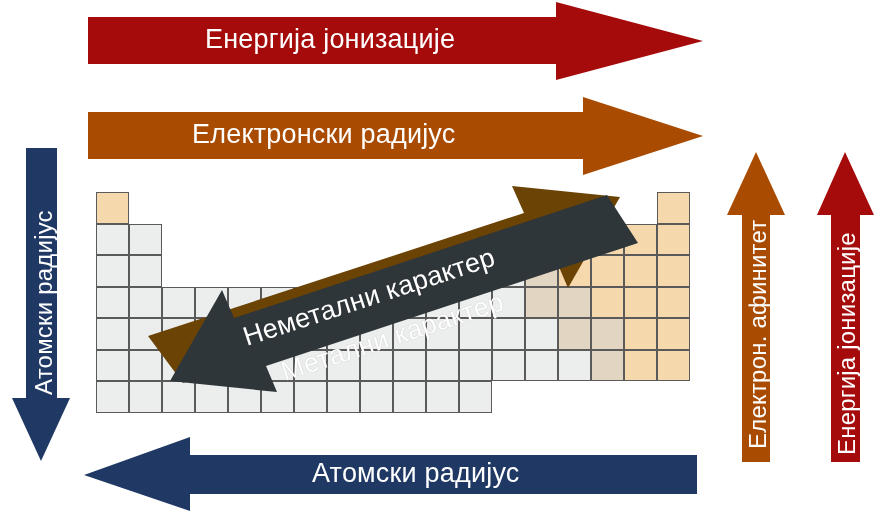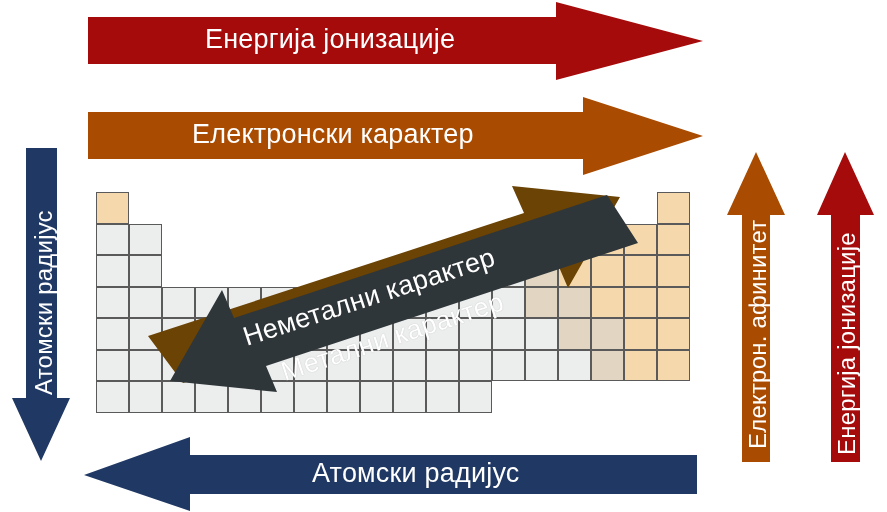--- a/index.html
+++ b/index.html
@@ -171,21 +171,21 @@
 
     <polygon points="845,152 874,215 860,215 860,462 831,462 831,215 817,215" fill="#A50B0B"></polygon>
 
     <polygon points="148,336 524,213 512,186 620,197 568,288 556,260 183,383" fill="#6B4305"></polygon>
 
     <polygon points="638,243 266,366 277,392 170,381 222,290 234,318 607,195" fill="#2F3639"></polygon>
   </svg>
 
   <div class="arrow-label h-label" style="left:205px; top:26px;">Енергија јонизације</div>
 
-  <div class="arrow-label h-label" style="left:192px; top:121px;">Електронски карактер</div>
+  <div class="arrow-label h-label" style="left:192px; top:121px;">Електронски радијус</div>
 
   <div class="arrow-label v-label" style="left:32px; top:395px; transform:rotate(-90deg);">Атомски радијус</div>
 
   <div class="arrow-label h-label" style="left:312px; top:460px;">Атомски радијус</div>
 
   <div class="arrow-label v-label" style="left:746px; top:449px; transform:rotate(-90deg);">Електрон. афинитет</div>
 
   <div class="arrow-label v-label" style="left:835px; top:455px; transform:rotate(-90deg);">Енергија јонизације</div>
 
   <div class="arrow-label diag-label" style="left:240px; top:325px; transform:rotate(-18deg);">Неметални карактер</div>

